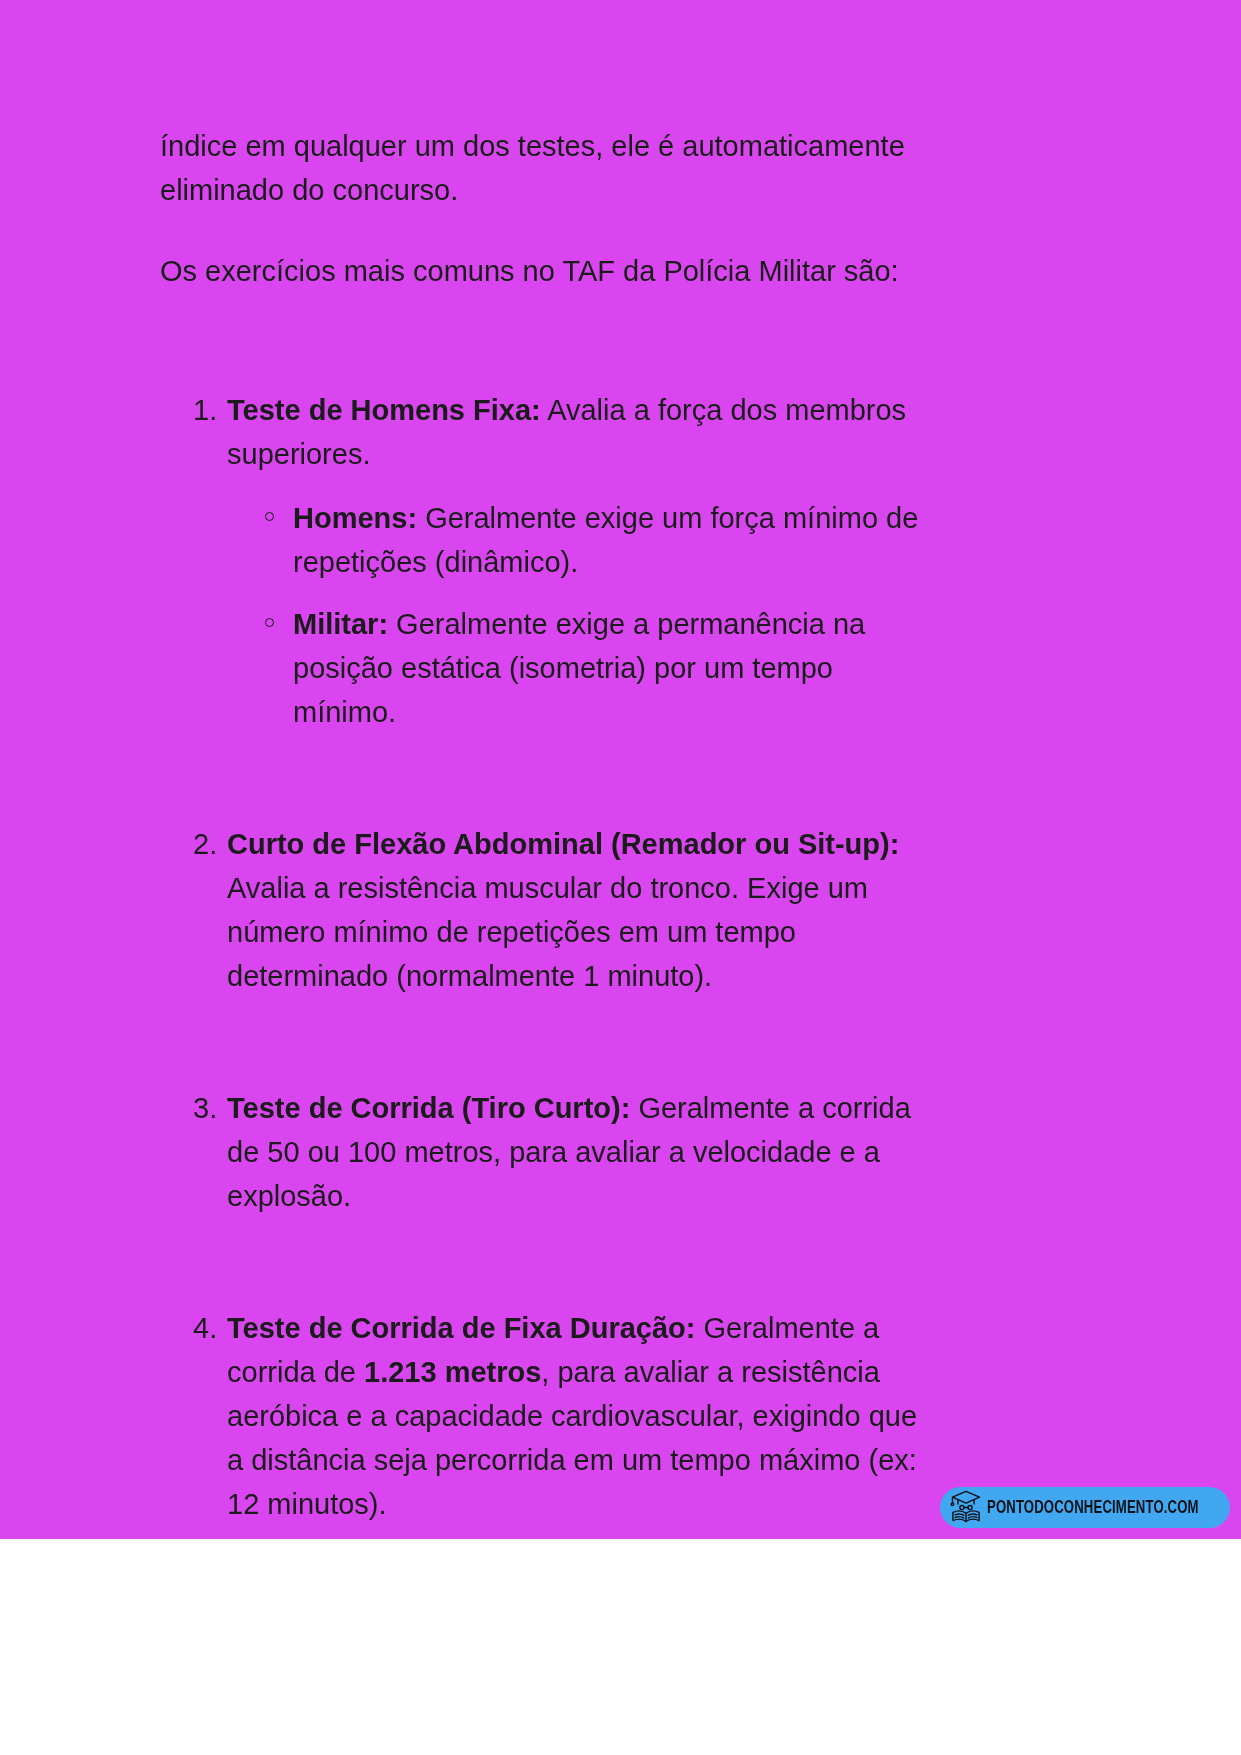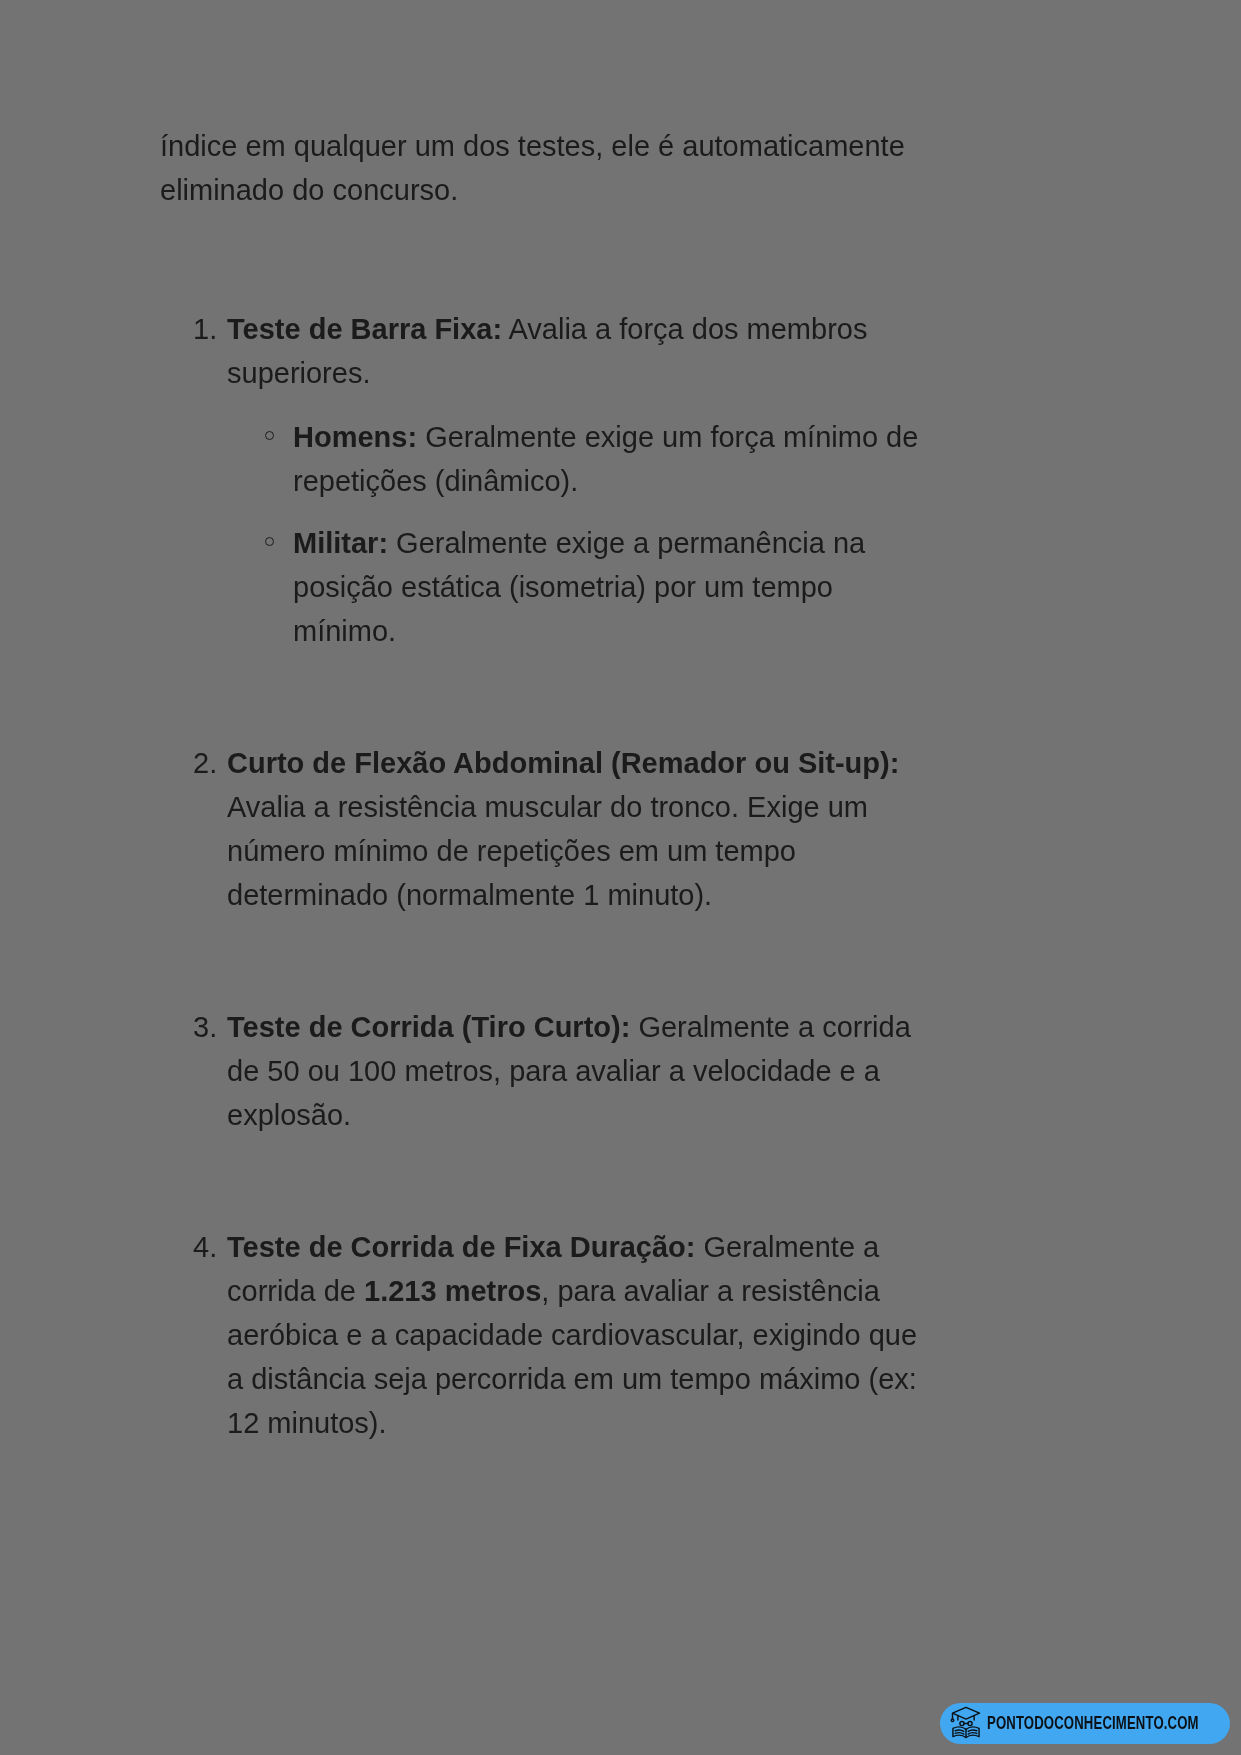--- a/index.html
+++ b/index.html
@@ -1,17 +1,17 @@
 <!DOCTYPE html>
 <html><head>
 <meta charset="utf-8">
 <style>
   html,body { margin:0; padding:0; background:#ffffff; }
   .page {
-    position:relative; width:1241px; height:1755px; background:#737373;
+    position:relative; width:1241px; height:1539px; background:#d946ef;
     font-family:"Liberation Sans","DejaVu Sans",sans-serif; color:#1b1b1b;
     overflow:hidden;
   }
   .doc { position:absolute; left:160px; top:124px; width:780px; font-size:29px; line-height:44px; }
   .para { margin:0; width:775px; }
   .para-lead { margin-top:37px; }
   .ex-list { margin-top:95px; }
   .item { position:relative; padding-left:67px; width:712px; }
   .item + .item { margin-top:88px; }
   .num { position:absolute; left:33px; top:0; }
@@ -35,26 +35,27 @@
     letter-spacing:.2px; color:#0b1117; transform:scaleX(.73); transform-origin:0 50%;
   }
 </style>
 </head>
 <body>
 
 <div class="page">
   <div class="doc">
 
     <p class="para">índice em qualquer um dos testes, ele é automaticamente eliminado do concurso.</p>
+    <p class="para para-lead">Os exercícios mais comuns no TAF da Polícia Militar são:</p>
 
     <div class="ex-list">
 
       <div class="item">
         <span class="num">1.</span>
-        <span class="ttl">Teste de Barra Fixa:</span><span> Avalia a força dos membros superiores.</span>
+        <span class="ttl">Teste de Homens Fixa:</span><span> Avalia a força dos membros superiores.</span>
         <div class="sub">
           <div class="subitem">
             <span class="bullet"></span>
             <span class="ttl">Homens:</span><span> Geralmente exige um força mínimo de repetições (dinâmico).</span>
           </div>
           <div class="subitem">
             <span class="bullet"></span>
             <span class="ttl">Militar:</span><span> Geralmente exige a permanência na posição estática (isometria) por um tempo mínimo.</span>
           </div>
         </div>

